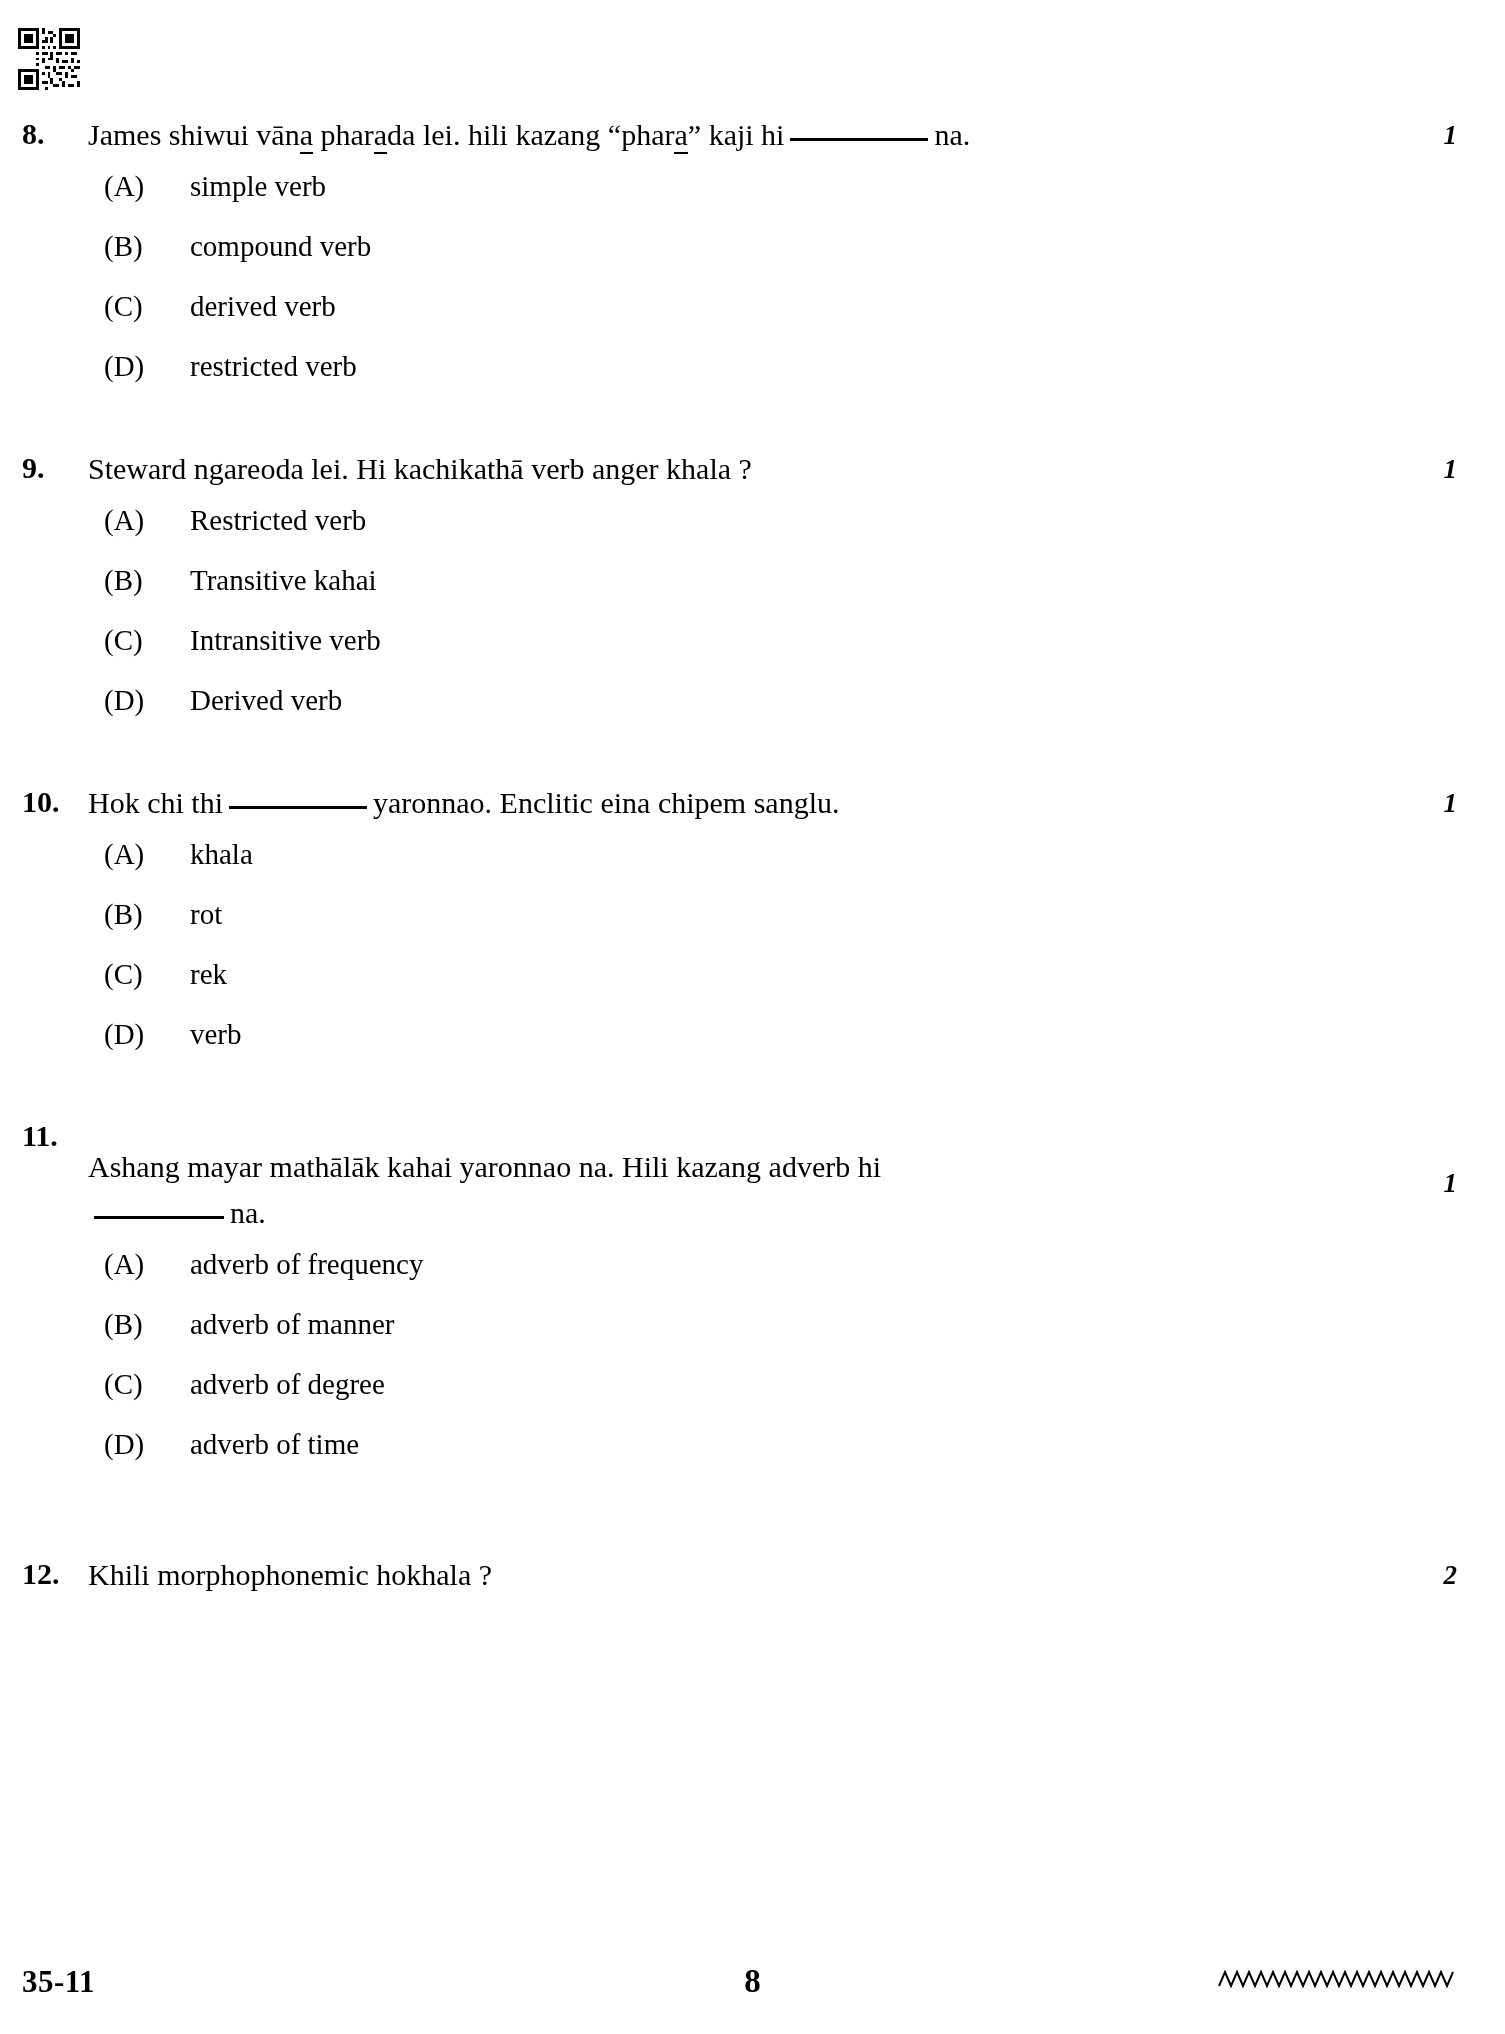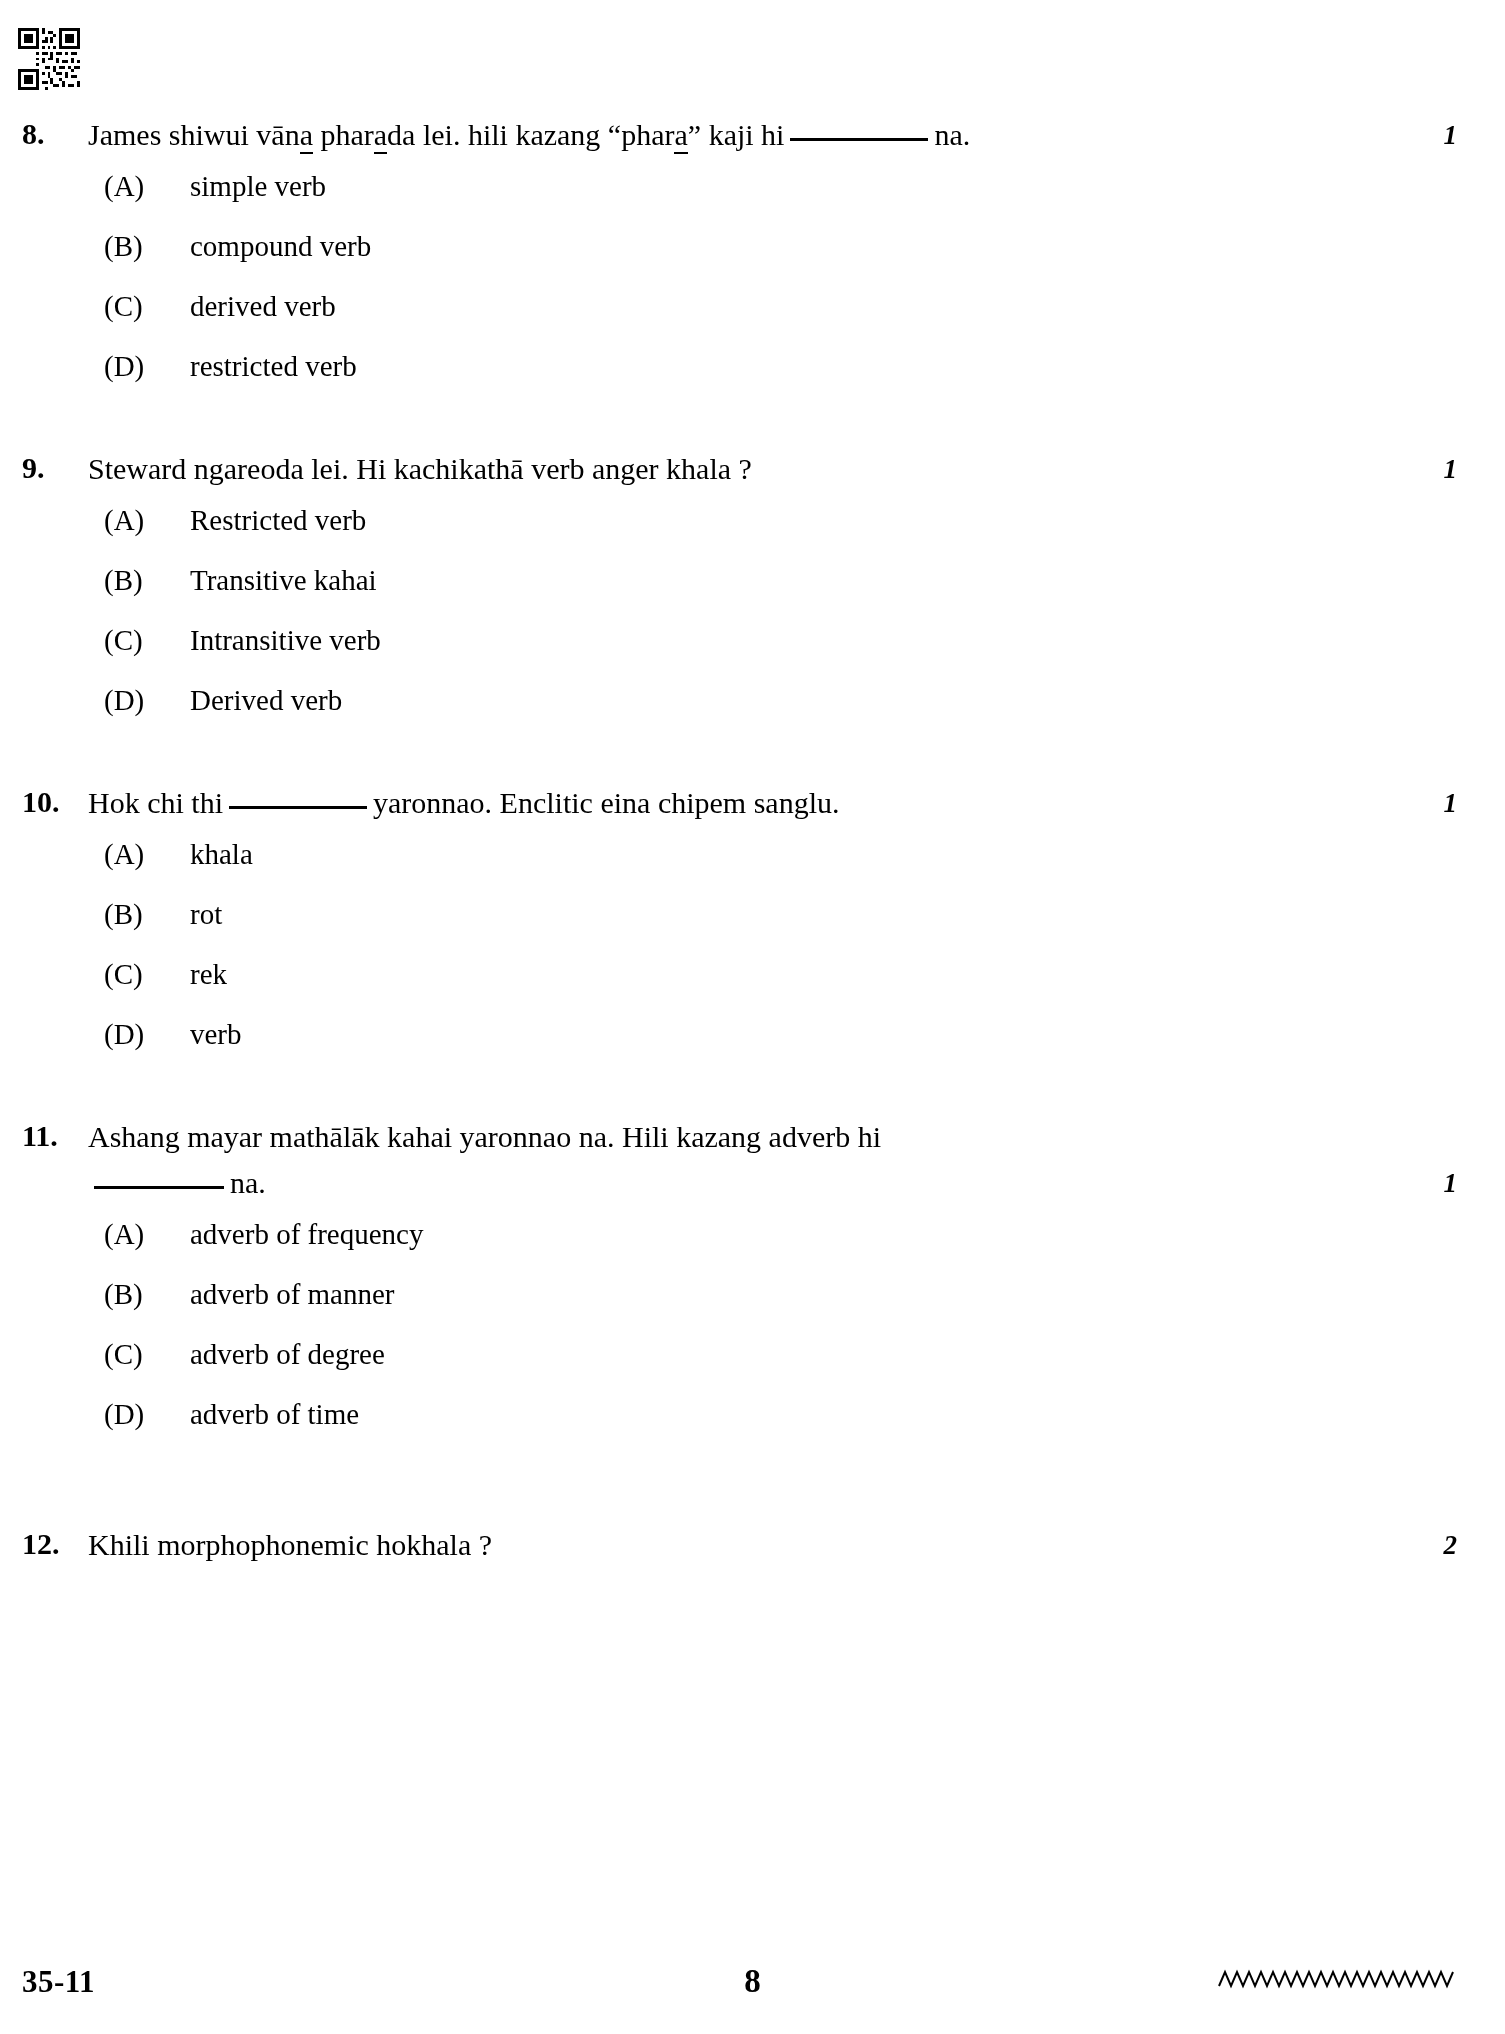--- a/index.html
+++ b/index.html
@@ -63,20 +63,21 @@
   .qtext {
     flex: 1 1 auto;
     font-size: 30px;
     line-height: 46px;
     padding-right: 89px;
     box-sizing: border-box;
   }
   .qtext.justify {
     text-align: justify;
     text-align-last: left;
+    margin-top: 30px;
   }
   .marks {
     position: absolute;
     right: 48px;
     width: 60px;
     text-align: right;
     font-style: italic;
     font-weight: bold;
     font-size: 27px;
     line-height: 46px;

